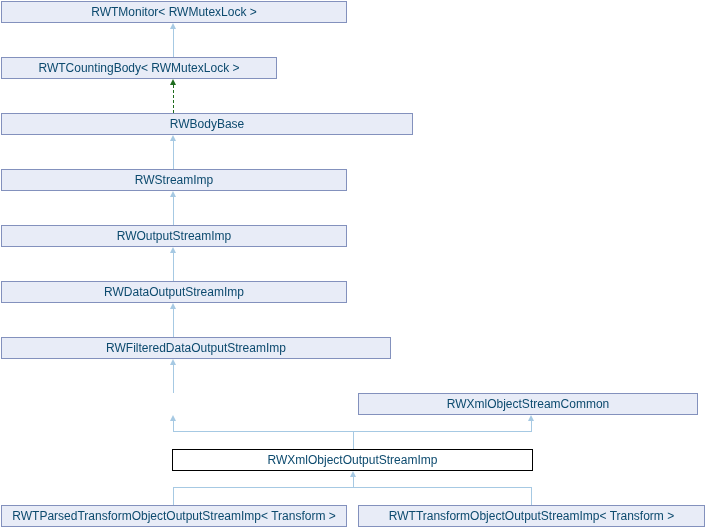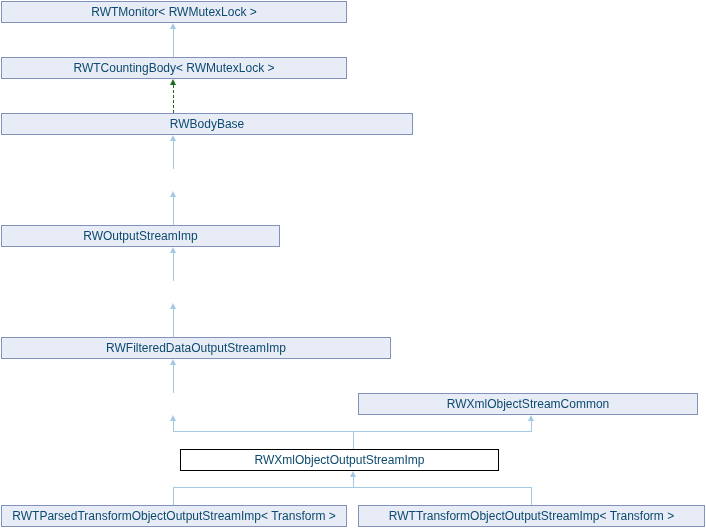--- a/index.html
+++ b/index.html
@@ -47,44 +47,50 @@
 </style>
 </head>
 <body>
 
 <div class="diagram">
 
   <div class="node" style="left:1px;top:1px;width:346px">
     <span>RWTMonitor&lt; RWMutexLock &gt;</span>
   </div>
 
-  <div class="node" style="left:1px;top:57px;width:346px">
+  <div class="node" style="left:1px;top:57px;width:276px">
     <span>RWTCountingBody&lt; RWMutexLock &gt;</span>
   </div>
 
   <div class="node" style="left:1px;top:113px;width:412px">
     <span>RWBodyBase</span>
   </div>
 
+  <div class="node" style="left:1px;top:169px;width:346px">
+    <span>RWStreamImp</span>
+  </div>
 
-  <div class="node" style="left:1px;top:225px;width:279px">
+  <div class="node" style="left:1px;top:225px;width:346px">
     <span>RWOutputStreamImp</span>
   </div>
 
+  <div class="node" style="left:1px;top:281px;width:346px">
+    <span>RWDataOutputStreamImp</span>
+  </div>
 
   <div class="node" style="left:1px;top:337px;width:390px">
     <span>RWFilteredDataOutputStreamImp</span>
   </div>
 
 
   <div class="node" style="left:358px;top:393px;width:340px">
     <span>RWXmlObjectStreamCommon</span>
   </div>
 
-  <div class="node focus" style="left:180px;top:449px;width:319px">
+  <div class="node focus" style="left:172px;top:449px;width:361px">
     <span>RWXmlObjectOutputStreamImp</span>
   </div>
 
   <div class="node" style="left:358px;top:505px;width:347px">
     <span>RWTTransformObjectOutputStreamImp&lt; Transform &gt;</span>
   </div>
 
   <div class="node" style="left:1px;top:505px;width:346px">
     <span>RWTParsedTransformObjectOutputStreamImp&lt; Transform &gt;</span>
   </div>

